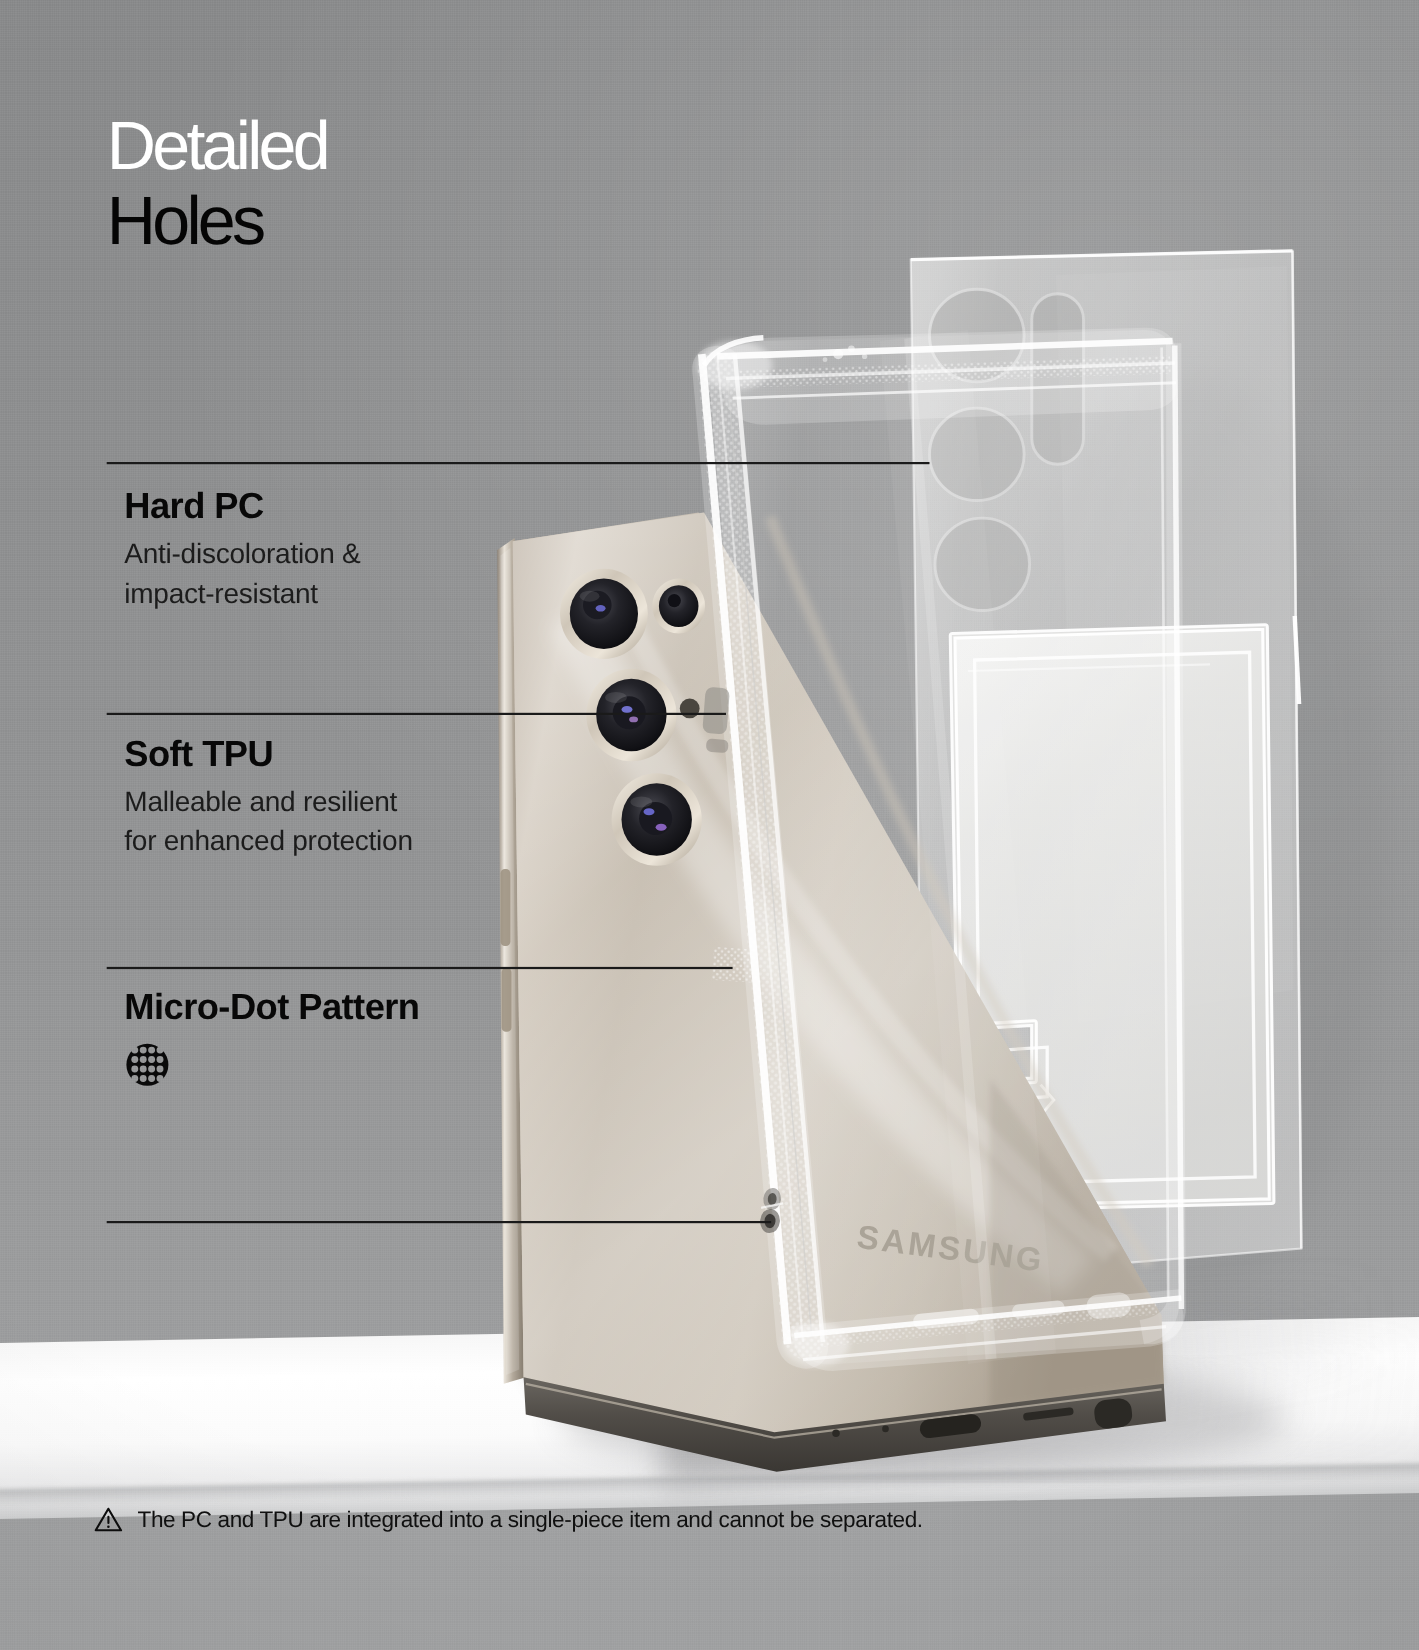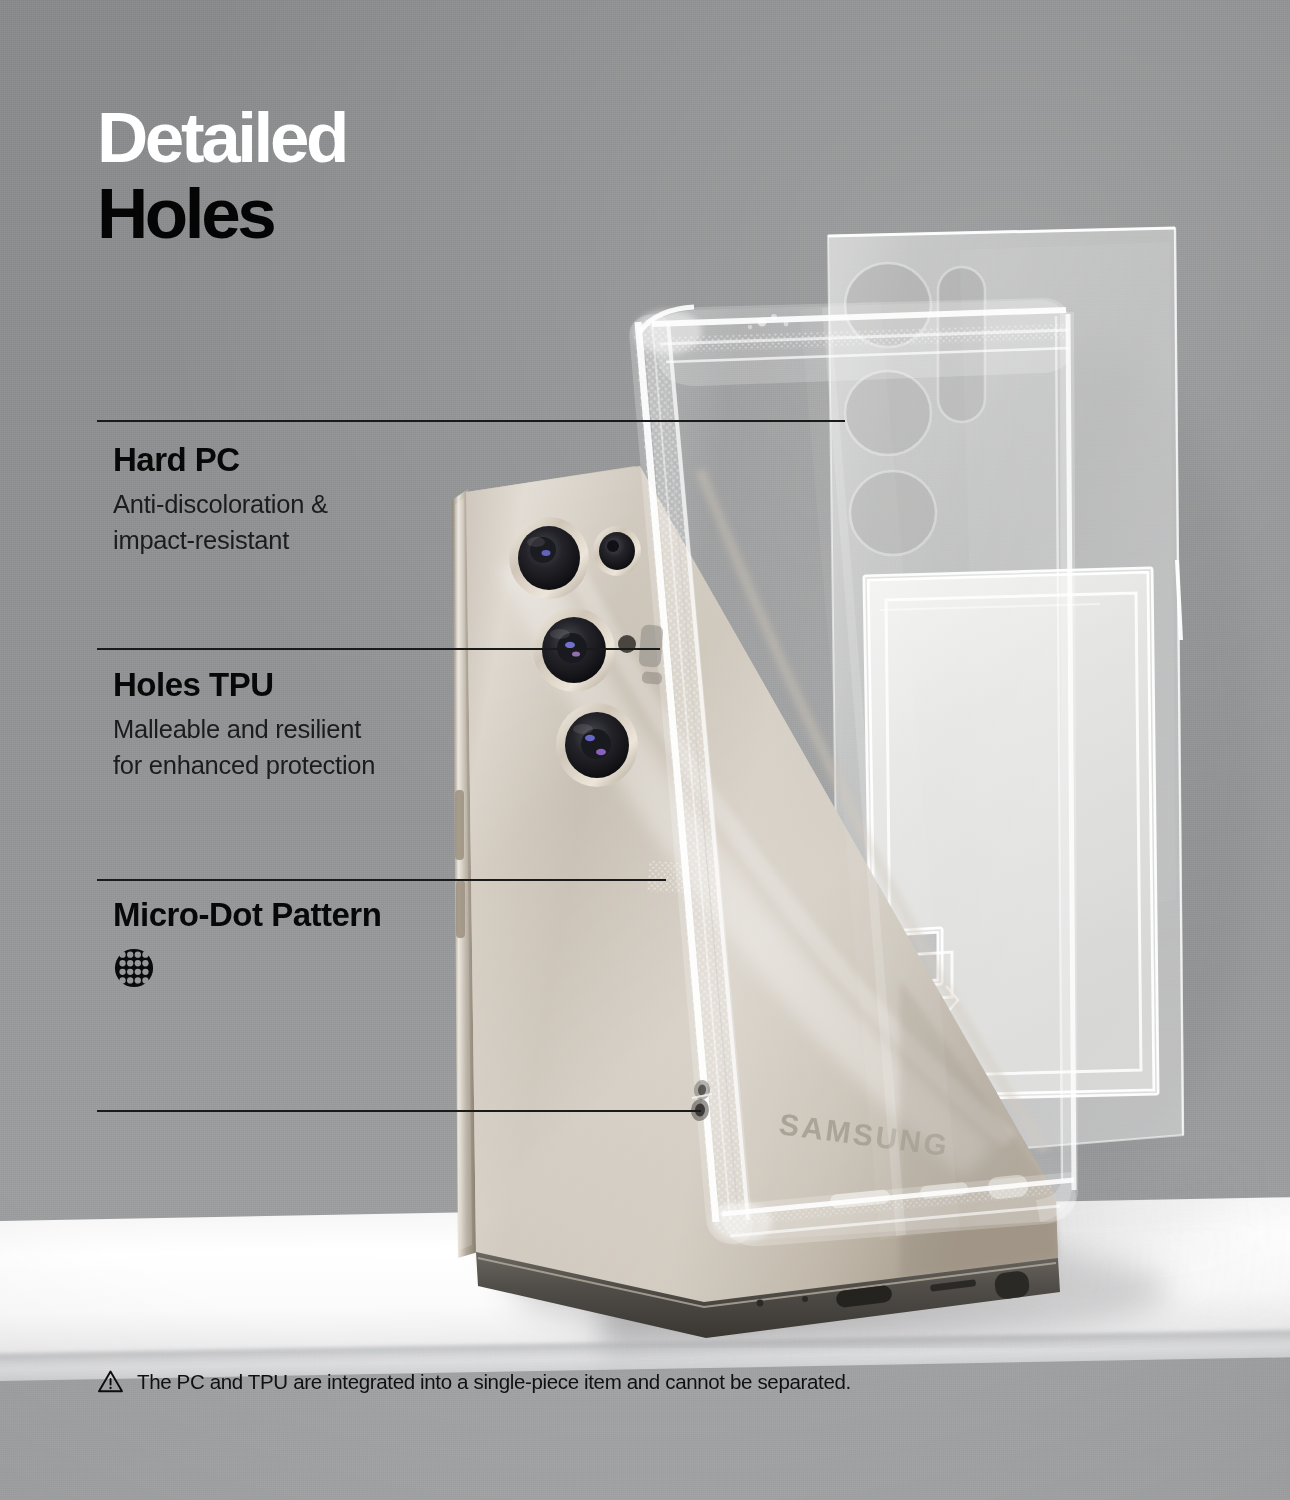--- a/index.html
+++ b/index.html
@@ -49,21 +49,21 @@
   }
   .surface-shadow2{
     position:absolute; left:700px; top:1195px; width:560px; height:80px;
     background:linear-gradient(92deg, rgba(120,120,124,.42), rgba(200,200,204,0));
     filter:blur(16px); transform:rotate(-7deg);
   }
 
   
   .title{
     position:absolute; left:97px; top:104px; z-index:40;
-    font-weight:700; font-size:71px; line-height:.96; letter-spacing:-3.4px;
+    font-weight:400; font-size:62px; line-height:.96; letter-spacing:-3.4px;
   }
   .title .l1{ color:#ffffff; display:block; }
   .title .l2{ color:#050505; display:block; margin-top:8px; }
 
   .feature{ position:absolute; left:97px; z-index:40;margin-left:16px; }
   .rule{
     position:absolute; height:1.6px; background:#1a1a1a; z-index:39;
     left:97px;
   }
   .f-head{
@@ -73,21 +73,21 @@
   .f-sub{
     font-weight:400; font-size:25.5px; line-height:1.40; color:#1c1c1c;
     letter-spacing:-.25px; margin-top:7px; white-space:pre-line;
   }
 
   
   .dotglyph{ margin-top:12px; width:42px; height:42px; display:block; }
 
   
   .footer{
-    position:absolute; left:97px; top:1369px; z-index:45;
+    position:absolute; left:85px; top:1369px; z-index:45;
     display:flex; align-items:center; gap:13px;
   }
   .footer-txt{ font-size:20.5px; color:#101010; letter-spacing:-.35px; }
 
   
   #product{ position:absolute; inset:0; z-index:20; pointer-events:none; }
   #product svg{ width:100%; height:100%; display:block; }
 </style>
 </head>
 <body>
@@ -372,21 +372,21 @@
 
   <div class="rule" style="top:420px; width:748px;"></div>
   <div class="feature" style="top:440px;">
     <div class="f-head">Hard PC</div>
     <div class="f-sub">Anti-discoloration &amp;
 impact-resistant</div>
   </div>
 
   <div class="rule" style="top:648px; width:563px;"></div>
   <div class="feature" style="top:665px;">
-    <div class="f-head">Holes TPU</div>
+    <div class="f-head">Soft TPU</div>
     <div class="f-sub">Malleable and resilient
 for enhanced protection</div>
   </div>
 
   <div class="rule" style="top:879px; width:569px;"></div>
   <div class="feature" style="top:895px;">
     <div class="f-head">Micro-Dot Pattern</div>
     <svg class="dotglyph" viewBox="0 0 44 44">
       <defs>
         <mask id="mDots">

